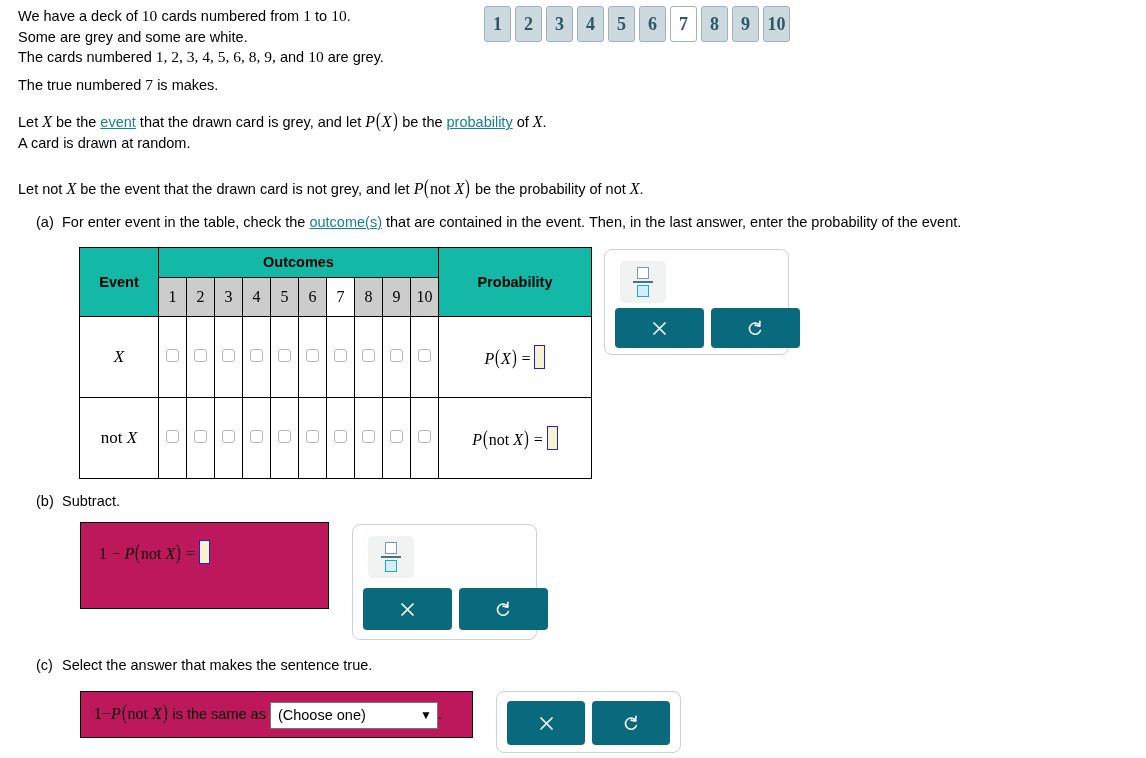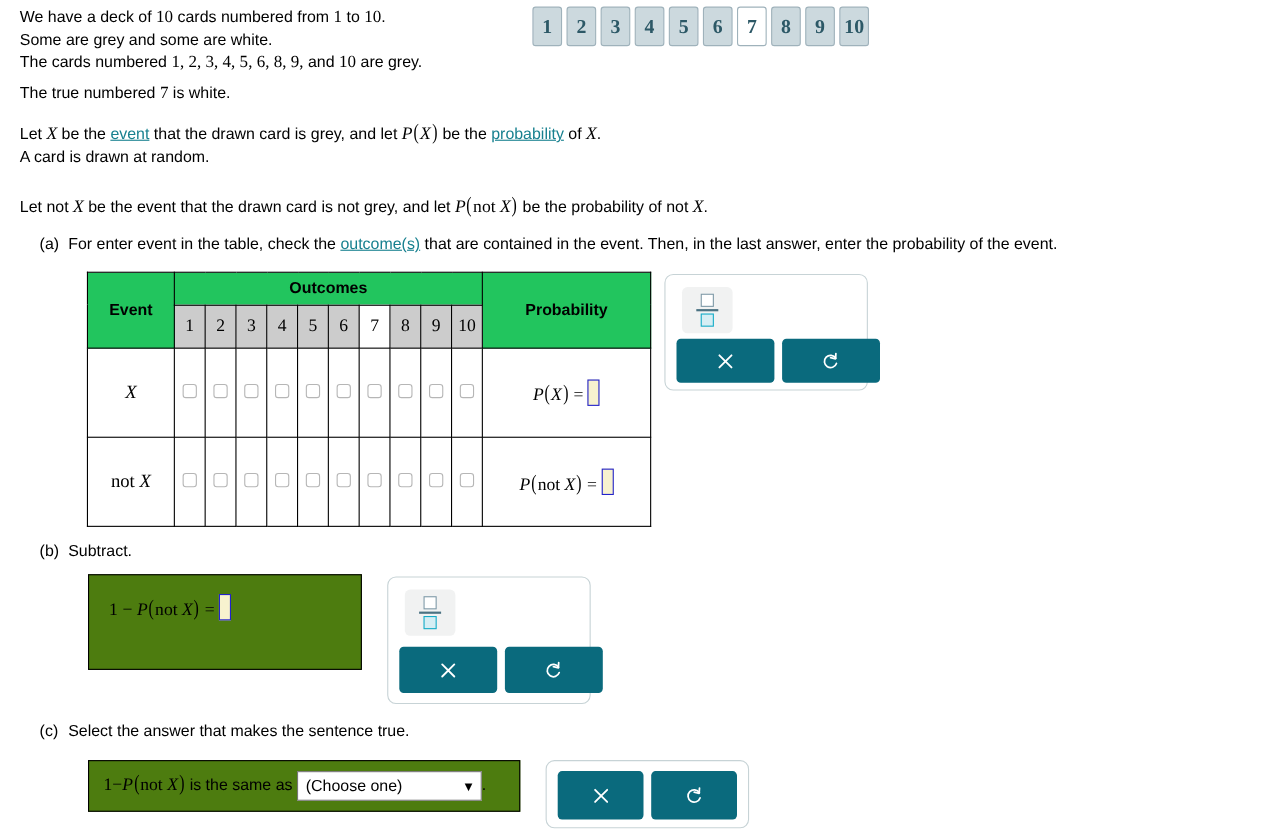--- a/index.html
+++ b/index.html
@@ -47,21 +47,21 @@
   .block2 p.gap { margin-top: 24px; }
 
   
   .partlabel { position: absolute; white-space: nowrap; }
   .partlabel .tag { display: inline-block; width: 26px; }
 
   
   .tbl-wrap { position: absolute; left: 79px; top: 247px; }
   table.outcomes { border-collapse: collapse; border: 1.4px solid #000; }
   table.outcomes td, table.outcomes th { border: 1.1px solid #000; padding: 0; }
-  .hdr { background: #22c55e; font-weight: bold; font-size: 14.5px; text-align: center; }
+  .hdr { background: #14b8a6; font-weight: bold; font-size: 14.5px; text-align: center; }
   .th-event { width: 78px; height: 68px; }
   .th-prob  { width: 152px; }
   .th-outcomes { height: 24px; }
   .th-n {
     width: 27px; height: 32px; background: #cccccc;
     font-family: "Liberation Serif", serif; font-weight: normal; font-size: 16px;
     text-align: center; border: 1.1px solid #000;
   }
   .th-n.white { background: #ffffff; }
   .rowcell { height: 80px; text-align: center; vertical-align: middle; background: #fff; }
@@ -97,41 +97,41 @@
   .frac .bar { width: 20px; height: 2.5px; background: #4a7282; margin: 1px 0; }
   .frac .sq-bot { width: 12px; height: 12px; border: 1.8px solid #17acc7; background: #d5eef4; box-sizing: border-box; }
   .tealbtn {
     background: #0a6a7d; border: none; border-radius: 4px;
     color: #ffffff; cursor: pointer;
     display: flex; align-items: center; justify-content: center;
   }
   .tealbtn svg { display: block; }
 
   
-  .answerbox { position: absolute; border: 1.4px solid #000; background: #4d7c0f; box-sizing: border-box; }
+  .answerbox { position: absolute; border: 1.4px solid #000; background: #be185d; box-sizing: border-box; }
 
   
   .fakeselect {
     display: inline-flex; align-items: center; justify-content: space-between;
     width: 168px; height: 27px; border: 1.2px solid #767676; background: #fff;
     padding: 0 5px 0 7px; box-sizing: border-box; vertical-align: middle;
     font-family: "Liberation Sans", sans-serif; font-size: 14.5px; cursor: pointer;
   }
   .caret { font-size: 12px; line-height: 1; }
 </style>
 </head>
 <body>
 
 <div class="page">
 
   <div class="intro">
     <p><span>We have a deck of </span><span class="num">10</span><span> cards numbered from </span><span class="num">1</span><span> to </span><span class="num">10</span><span>.</span></p>
     <p>Some are grey and some are white.</p>
     <p><span>The cards numbered </span><span class="num">1, 2, 3, 4, 5, 6, 8, 9,</span><span> and </span><span class="num">10</span><span> are grey.</span></p>
-    <p class="gap"><span>The true numbered </span><span class="num">7</span><span> is white.</span></p>
+    <p class="gap"><span>The true numbered </span><span class="num">7</span><span> is makes.</span></p>
   </div>
 
   <div class="cards" id="card-strip">
       <div class="card">1</div>
       <div class="card">2</div>
       <div class="card">3</div>
       <div class="card">4</div>
       <div class="card">5</div>
       <div class="card">6</div>
       <div class="card white">7</div>

